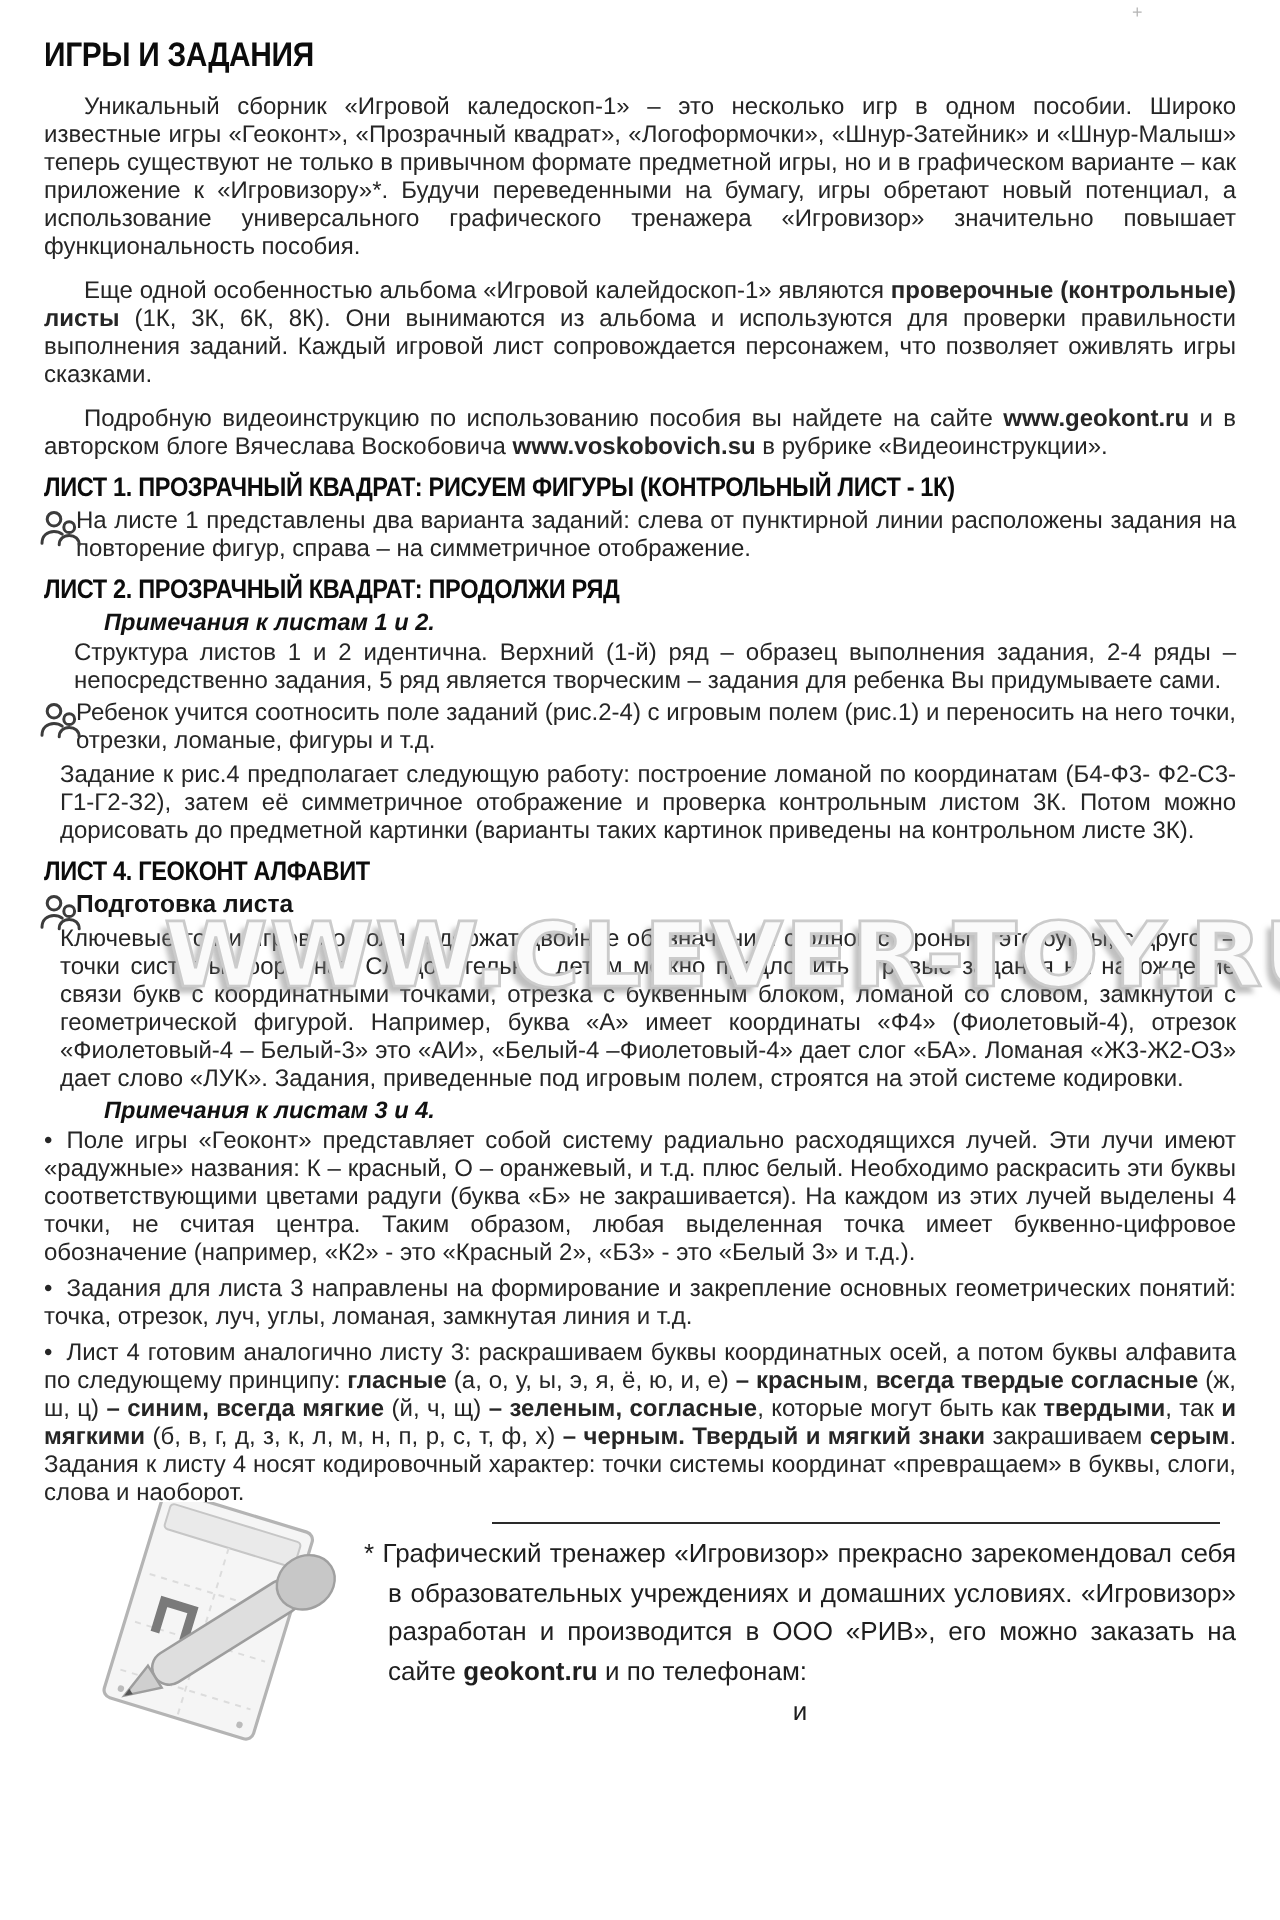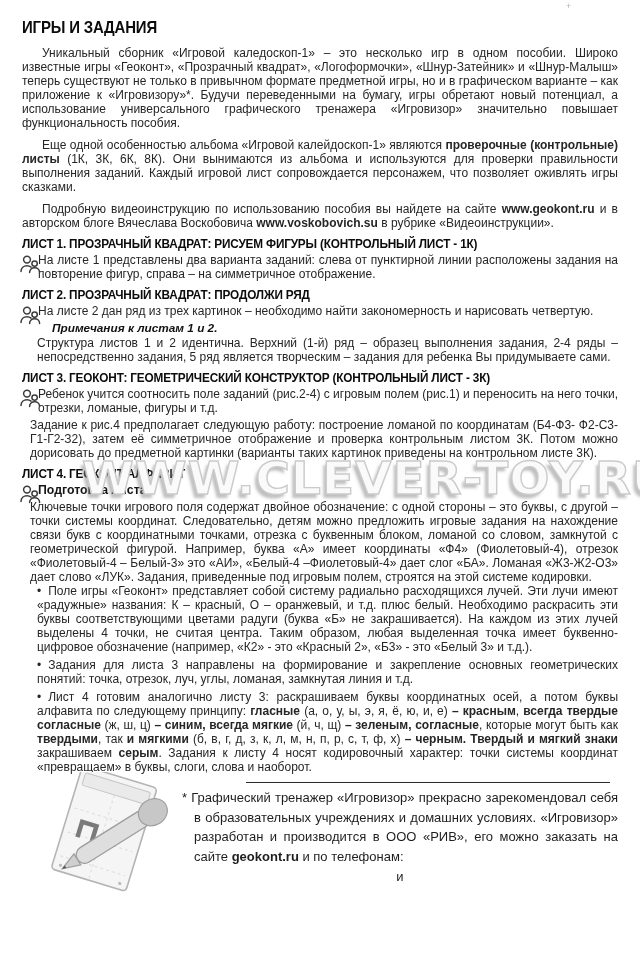--- a/index.html
+++ b/index.html
@@ -20,21 +20,21 @@
   .just{text-align:justify;}
   .indent{text-indent:20px;}
   .para{margin-bottom:8px;}
   .icon-row{position:relative;margin-bottom:3px;}
   .people-icon{position:absolute;left:-3px;top:1px;}
   .itext{margin-left:16px;}
   .plain{margin-left:8px;}
   .sub-label{font-weight:bold;font-size:12.3px;margin:1px 0 2px 16px;color:#151515;}
   .notes-label{font-weight:bold;font-style:italic;font-size:11.8px;margin:2px 0 1px 30px;color:#111;}
   .notes-body{margin-left:15px;margin-bottom:2px;}
-  .bullet{margin-left:15px;margin-bottom:4px;}
+  .bullet{margin-bottom:4px;}
   .dot{margin-right:7px;}
   .b{font-weight:bold;}
   .watermark{
     position:absolute;left:82px;top:452px;z-index:4;pointer-events:none;
     font-family:"DejaVu Sans",sans-serif;font-weight:bold;font-size:47px;
     white-space:nowrap;letter-spacing:1px;
     color:#fafafa;-webkit-text-stroke:1.4px #cbcbcb;
     text-shadow:-3px 4px 3px rgba(130,130,130,0.50);
     transform:scaleY(0.95);transform-origin:left top;
   }
@@ -68,35 +68,23 @@
         <circle cx="8" cy="5.6" r="3.4"></circle>
         <path d="M2,17.6 c0,-3.7 2.7,-5.9 6,-5.9 c1.6,0 3,0.5 4.1,1.4"></path>
         <circle cx="15.6" cy="9.6" r="2.7"></circle>
         <path d="M10.6,18.4 c0,-2.9 2.2,-4.7 5,-4.7 c2.8,0 5,1.8 5,4.7"></path>
       </svg>
     </span>
     <p class="body just itext">На листе 1 представлены два варианта заданий: слева от пунктирной линии расположены задания на повторение фигур, справа – на симметричное отображение.</p>
   </div>
 
   <h2><span class="cond">ЛИСТ 2. ПРОЗРАЧНЫЙ КВАДРАТ: ПРОДОЛЖИ РЯД</span></h2>
-  <div class="icon-row">
-    <span class="people-icon">
-      <svg width="22" height="21" viewBox="0 0 22 21" fill="none" stroke="#3c3c3c" stroke-width="1.5" stroke-linecap="round" stroke-linejoin="round">
-        <circle cx="8" cy="5.6" r="3.4"></circle>
-        <path d="M2,17.6 c0,-3.7 2.7,-5.9 6,-5.9 c1.6,0 3,0.5 4.1,1.4"></path>
-        <circle cx="15.6" cy="9.6" r="2.7"></circle>
-        <path d="M10.6,18.4 c0,-2.9 2.2,-4.7 5,-4.7 c2.8,0 5,1.8 5,4.7"></path>
-      </svg>
-    </span>
-    <p class="body just itext">На листе 2 дан ряд из трех картинок – необходимо найти закономерность и нарисовать четвертую.</p>
-  </div>
   <p class="notes-label">Примечания к листам 1 и 2.</p>
   <p class="body just notes-body">Структура листов 1 и 2 идентична. Верхний (1-й) ряд – образец выполнения задания, 2-4 ряды – непосредственно задания, 5 ряд является творческим – задания для ребенка Вы придумываете сами.</p>
 
-  <h2><span class="cond">ЛИСТ 3. ГЕОКОНТ: ГЕОМЕТРИЧЕСКИЙ КОНСТРУКТОР (КОНТРОЛЬНЫЙ ЛИСТ - 3К)</span></h2>
   <div class="icon-row">
     <span class="people-icon">
       <svg width="22" height="21" viewBox="0 0 22 21" fill="none" stroke="#3c3c3c" stroke-width="1.5" stroke-linecap="round" stroke-linejoin="round">
         <circle cx="8" cy="5.6" r="3.4"></circle>
         <path d="M2,17.6 c0,-3.7 2.7,-5.9 6,-5.9 c1.6,0 3,0.5 4.1,1.4"></path>
         <circle cx="15.6" cy="9.6" r="2.7"></circle>
         <path d="M10.6,18.4 c0,-2.9 2.2,-4.7 5,-4.7 c2.8,0 5,1.8 5,4.7"></path>
       </svg>
     </span>
     <p class="body just itext">Ребенок учится соотносить поле заданий (рис.2-4) с игровым полем (рис.1) и переносить на него точки, отрезки, ломаные, фигуры и т.д.</p>
@@ -110,20 +98,21 @@
         <circle cx="8" cy="5.6" r="3.4"></circle>
         <path d="M2,17.6 c0,-3.7 2.7,-5.9 6,-5.9 c1.6,0 3,0.5 4.1,1.4"></path>
         <circle cx="15.6" cy="9.6" r="2.7"></circle>
         <path d="M10.6,18.4 c0,-2.9 2.2,-4.7 5,-4.7 c2.8,0 5,1.8 5,4.7"></path>
       </svg>
     </span>
     <p class="sub-label">Подготовка листа</p>
   </div>
   <p class="body just plain">Ключевые точки игрового поля содержат двойное обозначение: с одной стороны – это буквы, с другой – точки системы координат. Следовательно, детям можно предложить игровые задания на нахождение связи букв с координатными точками, отрезка с буквенным блоком, ломаной со словом, замкнутой с геометрической фигурой. Например, буква «А» имеет координаты «Ф4» (Фиолетовый-4), отрезок «Фиолетовый-4 – Белый-3» это «АИ», «Белый-4 –Фиолетовый-4» дает слог «БА». Ломаная «Ж3-Ж2-О3» дает слово «ЛУК». Задания, приведенные под игровым полем, строятся на этой системе кодировки.</p>
 
+  <p class="notes-label">Примечания к листам 3 и 4.</p>
   <p class="body just bullet"><span class="dot">•</span><span>Поле игры «Геоконт» представляет собой систему радиально расходящихся лучей. Эти лучи имеют «радужные» названия: К – красный, О – оранжевый, и т.д. плюс белый. Необходимо раскрасить эти буквы соответствующими цветами радуги (буква «Б» не закрашивается). На каждом из этих лучей выделены 4 точки, не считая центра. Таким образом, любая выделенная точка имеет буквенно-цифровое обозначение (например, «К2» - это «Красный 2», «Б3» - это «Белый 3» и т.д.).</span></p>
   <p class="body just bullet"><span class="dot">•</span><span>Задания для листа 3 направлены на формирование и закрепление основных  геометрических понятий: точка, отрезок, луч, углы, ломаная, замкнутая линия и т.д.</span></p>
   <p class="body just bullet"><span class="dot">•</span><span>Лист 4 готовим аналогично листу 3: раскрашиваем буквы координатных осей, а потом буквы алфавита по следующему принципу: <span class="b">гласные</span> (а, о, у, ы, э, я, ё, ю, и, е) <span class="b">– красным</span>, <span class="b">всегда твердые согласные</span> (ж, ш, ц)  <span class="b">– синим, всегда мягкие</span> (й, ч, щ)  <span class="b">– зеленым, согласные</span>, которые могут быть как <span class="b">твердыми</span>, так <span class="b">и мягкими</span> (б, в, г, д,  з, к, л, м, н, п, р, с, т, ф, х) <span class="b">– черным. Твердый и мягкий знаки</span> закрашиваем <span class="b">серым</span>. Задания к листу 4 носят кодировочный характер: точки системы координат «превращаем» в буквы, слоги, слова и наоборот.</span></p>
 
   <div class="footer">
     <div class="notepad-wrap">
       <svg width="160" height="128" viewBox="0 0 160 128">
         <g transform="rotate(17 80 60)">
           <rect x="42" y="2" width="78" height="108" rx="4" fill="#f5f5f5" stroke="#b4b4b4" stroke-width="1.6"></rect>
           <rect x="47" y="8" width="68" height="13" rx="2" fill="#eaeaea" stroke="#c6c6c6" stroke-width="1"></rect>

